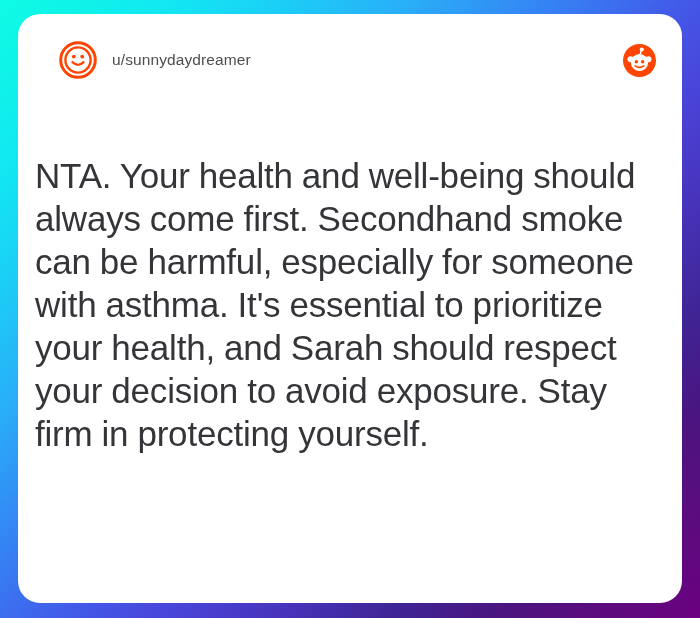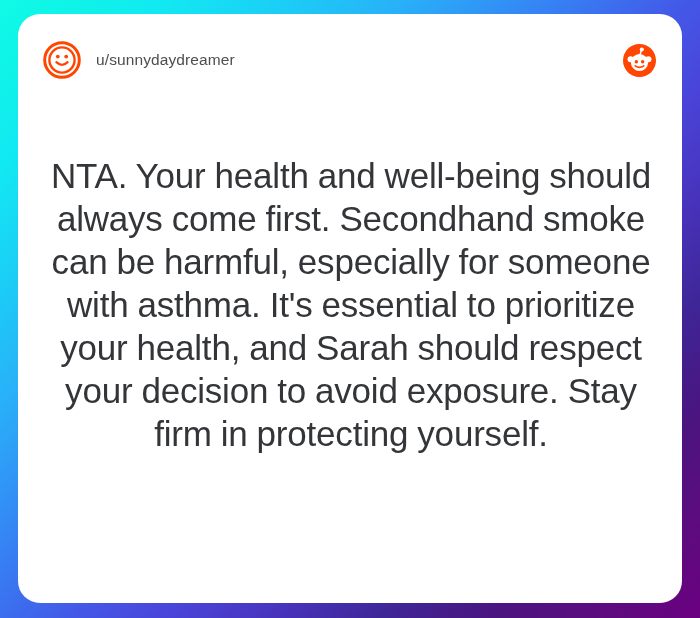--- a/index.html
+++ b/index.html
@@ -48,21 +48,21 @@
   }
 
   #card-header {
     position: absolute;
     left: 0;
     top: 0;
     width: 100%;
     height: 92px;
     display: flex;
     align-items: center;
-    padding: 0 26px 0 24px;
+    padding: 0 26px 0 40px;
   }
 
   #avatar {
     width: 40px;
     height: 40px;
     flex: 0 0 40px;
     display: block;
   }
 
   #username {
@@ -78,30 +78,29 @@
 
   #reddit-logo {
     width: 33px;
     height: 33px;
     flex: 0 0 33px;
     display: block;
   }
 
   #comment-body {
     position: absolute;
-    left: 24px;
+    left: 17px;
     top: 140px;
     width: 618px;
     font-size: 35px;
     line-height: 43px;
     color: #333538;
     letter-spacing: -0.2px;
     word-spacing: -0.5px;
     font-weight: 400;
-    text-align: center;
   }
 </style>
 </head>
 <body>
 
 <div id="backdrop">
 
   <div id="card">
 
     <div id="card-header">

